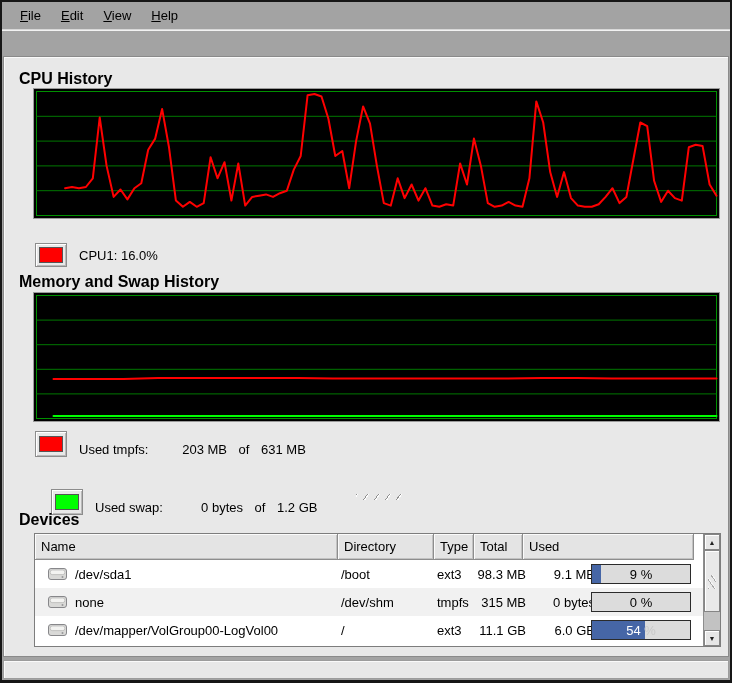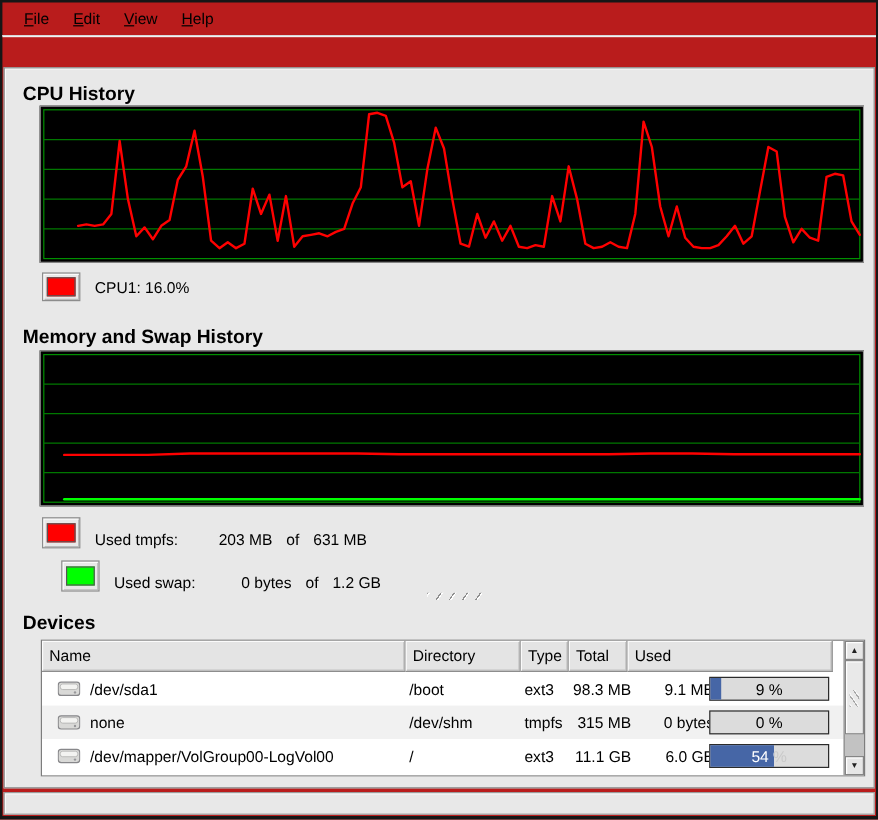--- a/index.html
+++ b/index.html
@@ -1,17 +1,17 @@
 <!DOCTYPE html>
 <html><head>
 <meta charset="utf-8">
 <style>
   html,body{margin:0;padding:0;}
   body{width:732px;height:683px;position:relative;font-family:"Liberation Sans","DejaVu Sans",sans-serif;font-size:13px;color:#000;background:#e8e8e8;}
-  .win{position:absolute;inset:0;box-sizing:border-box;border:2px solid #161616;border-bottom-width:3px;background:#b91c1c;}
+  .win{position:absolute;inset:0;box-sizing:border-box;border:2px solid #161616;border-bottom-width:3px;background:#a3a3a3;}
   
   .menubar{position:absolute;left:0;right:0;top:0;height:27px;display:flex;align-items:center;padding-left:8px;box-shadow:0 1px 0 #d8d8d8, 0 2px 0 #f2f2f2;}
   .menu-item{padding:4px 10px;cursor:default;}
   .mn{text-decoration:underline;}
   
   .tabbar{position:absolute;left:1px;top:29px;height:26px;display:flex;align-items:flex-end;}
   .tab{box-sizing:border-box;height:24px;padding:3px 9px 0 9px;border:1px solid #4c4c4c;border-bottom:none;background:#c9c9c9;margin-right:1px;}
   .tab.active{height:26px;background:#e8e8e8;position:relative;z-index:3;padding-top:4px;}
   .tab.active .tab-label{outline:1px dotted #3a3a3a;outline-offset:1px;}
   
@@ -80,21 +80,21 @@
           <rect x="0" y="0" width="685" height="129" fill="#000000"></rect>
           <rect x="2.5" y="2.5" width="680" height="124" fill="none" stroke="#009000" stroke-width="1"></rect>
           <line x1="2.5" x2="682.5" y1="27.3" y2="27.3" stroke="#007800" stroke-width="1"></line>
           <line x1="2.5" x2="682.5" y1="52.1" y2="52.1" stroke="#007800" stroke-width="1"></line>
           <line x1="2.5" x2="682.5" y1="76.9" y2="76.9" stroke="#007800" stroke-width="1"></line>
           <line x1="2.5" x2="682.5" y1="101.7" y2="101.7" stroke="#007800" stroke-width="1"></line>
           <polyline points="31.1,99.2 38.0,98.0 44.9,99.2 51.9,98.0 58.8,89.3 65.7,28.5 72.6,76.9 79.6,107.9 86.5,100.5 93.4,110.4 100.4,99.2 107.3,94.3 114.2,60.8 121.2,49.6 128.1,19.9 135.0,58.3 141.9,111.6 148.9,117.8 155.8,112.9 162.7,117.8 169.7,114.1 176.6,68.2 183.5,89.3 190.5,73.2 197.4,111.6 204.3,74.4 211.2,116.6 218.2,107.9 225.1,106.7 232.0,105.4 239.0,107.9 245.9,104.2 252.8,101.7 259.8,80.6 266.7,67.0 273.6,6.2 280.5,5.0 287.5,7.5 294.4,29.8 301.3,67.0 308.3,62.0 315.2,99.2 322.1,52.1 329.1,17.4 336.0,34.7 342.9,76.9 349.8,114.1 356.8,116.6 363.7,89.3 370.6,109.1 377.6,95.5 384.5,111.6 391.4,99.2 398.4,116.6 405.3,117.8 412.2,115.3 419.2,116.6 426.1,74.4 433.0,95.5 439.9,49.6 446.9,76.9 453.8,114.1 460.7,117.8 467.7,116.6 474.6,112.9 481.5,116.6 488.5,117.8 495.4,89.3 502.3,12.4 509.2,33.5 516.2,83.1 523.1,107.9 530.0,83.1 537.0,109.1 543.9,116.6 550.8,117.8 557.8,117.8 564.7,115.3 571.6,107.9 578.5,99.2 585.5,114.1 592.4,107.9 599.3,70.7 606.3,33.5 613.2,37.2 620.1,91.8 627.1,112.9 634.0,101.7 640.9,109.1 647.8,111.6 654.8,58.3 661.7,55.8 668.6,57.1 675.6,95.5 682.5,106.7" fill="none" stroke="#ff0000" stroke-width="2" stroke-linejoin="round" stroke-linecap="round"></polyline>
         </svg>
     </div>
 
-    <div class="legend-row" style="left:31px;top:170px;text-align:right;">
+    <div class="legend-row" style="left:31px;top:186px;text-align:right;">
       <span class="swatch-btn" style="height:24px;">
           <span class="swatch" style="background: rgb(255, 0, 0);"></span>
         </span>
       <span class="legend-text">CPU1: 16.0%</span>
     </div>
 
     <div class="sect-title" style="left:15px;top:216px;">Memory and Swap History</div>
 
     <div class="chart" style="left:29px;top:235px;width:687px;height:130px;">
       <svg viewBox="0 0 685 128" preserveAspectRatio="none">
@@ -111,21 +111,21 @@
 
     <div class="legend-row" style="left:31px;top:373px;">
       <span class="swatch-btn">
           <span class="swatch" style="background: rgb(255, 0, 0);"></span>
         </span>
       <span class="legend-text">
         <span class="lg-label">Used tmpfs:</span><span class="lg-val">203 MB</span><span class="lg-of">of</span><span class="lg-total">631 MB</span>
       </span>
     </div>
 
-    <div class="legend-row" style="left:31px;top:409px;padding-left:16px;">
+    <div class="legend-row" style="left:31px;top:431px;padding-left:16px;">
       <span class="swatch-btn">
           <span class="swatch" style="background: rgb(0, 255, 0);"></span>
         </span>
       <span class="legend-text">
         <span class="lg-label">Used swap:</span><span class="lg-val">0 bytes</span><span class="lg-of">of</span><span class="lg-total">1.2 GB</span>
       </span>
     </div>
 
     <div class="grip" style="left:352px;top:437px;"></div>
 

